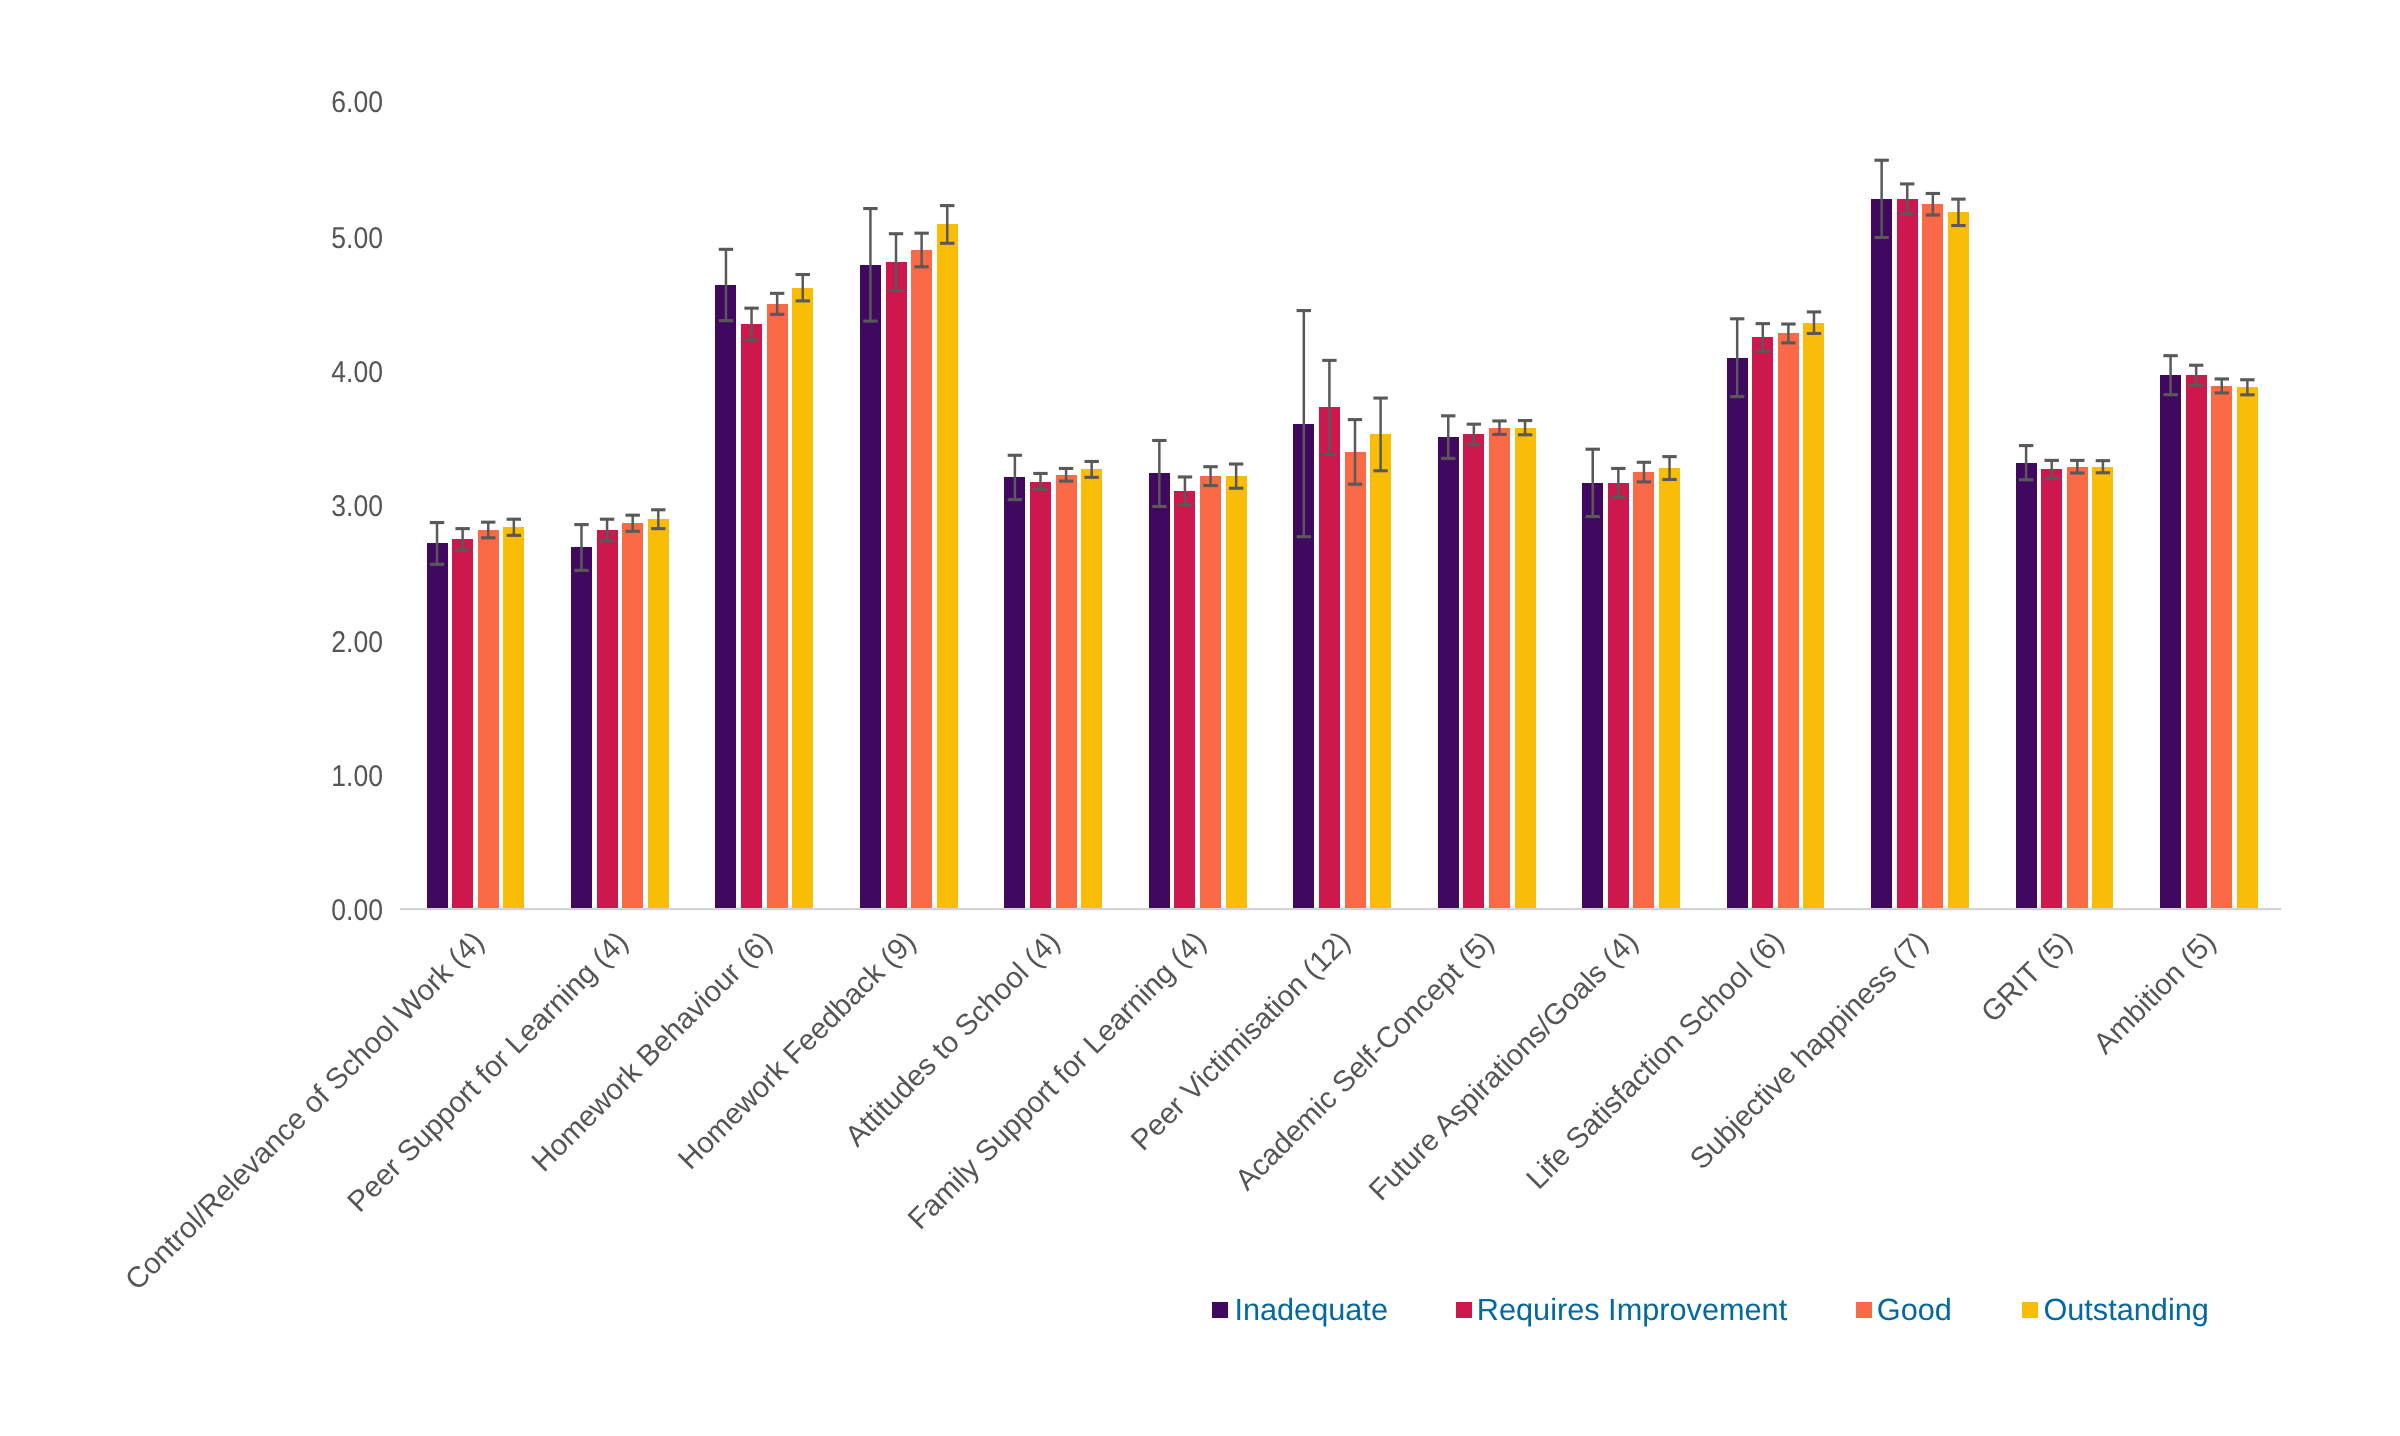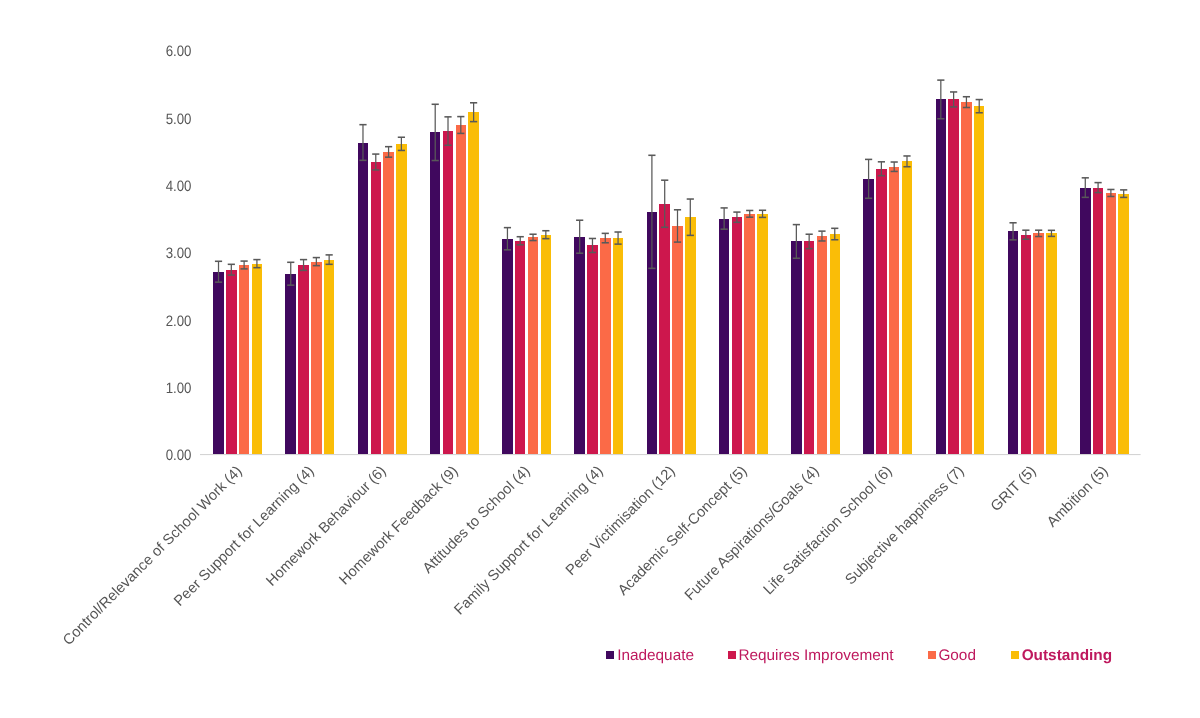--- a/index.html
+++ b/index.html
@@ -11,21 +11,21 @@
   #chart-root{position:relative;width:1200px;height:718px;background:#ffffff;}
   #plot-svg{position:absolute;left:0;top:0;width:1200px;height:718px;}
   .ytick-label{position:absolute;left:0;width:191.5px;font-size:15px;color:#555555;
                text-align:right;white-space:nowrap;line-height:1;
                transform:scaleX(0.885);transform-origin:100% 50%;}
   .xtick-label{position:absolute;top:463.5px;width:600px;font-size:14.7px;color:#555555;
                white-space:nowrap;text-align:right;line-height:1;
                transform-origin:100% 0%;transform:rotate(-45deg);}
   .legend-item{position:absolute;top:647.6px;display:flex;align-items:center;}
   .legend-swatch{width:8.2px;height:8.3px;margin-right:3.9px;}
-  .legend-text{font-size:15.35px;color:#be185d;white-space:nowrap;line-height:1;
+  .legend-text{font-size:15.35px;color:#0369a1;white-space:nowrap;line-height:1;
                position:relative;top:0.8px;left:-1.2px;}
 </style>
 </head>
 <body>
 
 <div id="chart-root">
 
   <svg id="plot-svg" viewBox="0 0 1200 718" aria-hidden="true">
       <rect x="200" y="454" width="940.5999999999999" height="1.1" fill="#d4d4d4"></rect>
       <g>
@@ -400,19 +400,19 @@
     <span class="legend-text">Inadequate</span>
   </div>
   <div class="legend-item" style="left: 727.5px; text-align: right;">
     <span class="legend-swatch" style="background: rgb(205, 23, 77);"></span>
     <span class="legend-text">Requires Improvement</span>
   </div>
   <div class="legend-item" style="left: 927.5px;">
     <span class="legend-swatch" style="background: rgb(251, 106, 71);"></span>
     <span class="legend-text">Good</span>
   </div>
-  <div class="legend-item" style="left: 1010.8px; font-weight: bold;">
+  <div class="legend-item" style="left: 1010.8px;">
     <span class="legend-swatch" style="background: rgb(250, 189, 7);"></span>
     <span class="legend-text">Outstanding</span>
   </div>
   </div>
 
 </div>
 
 </body></html>

